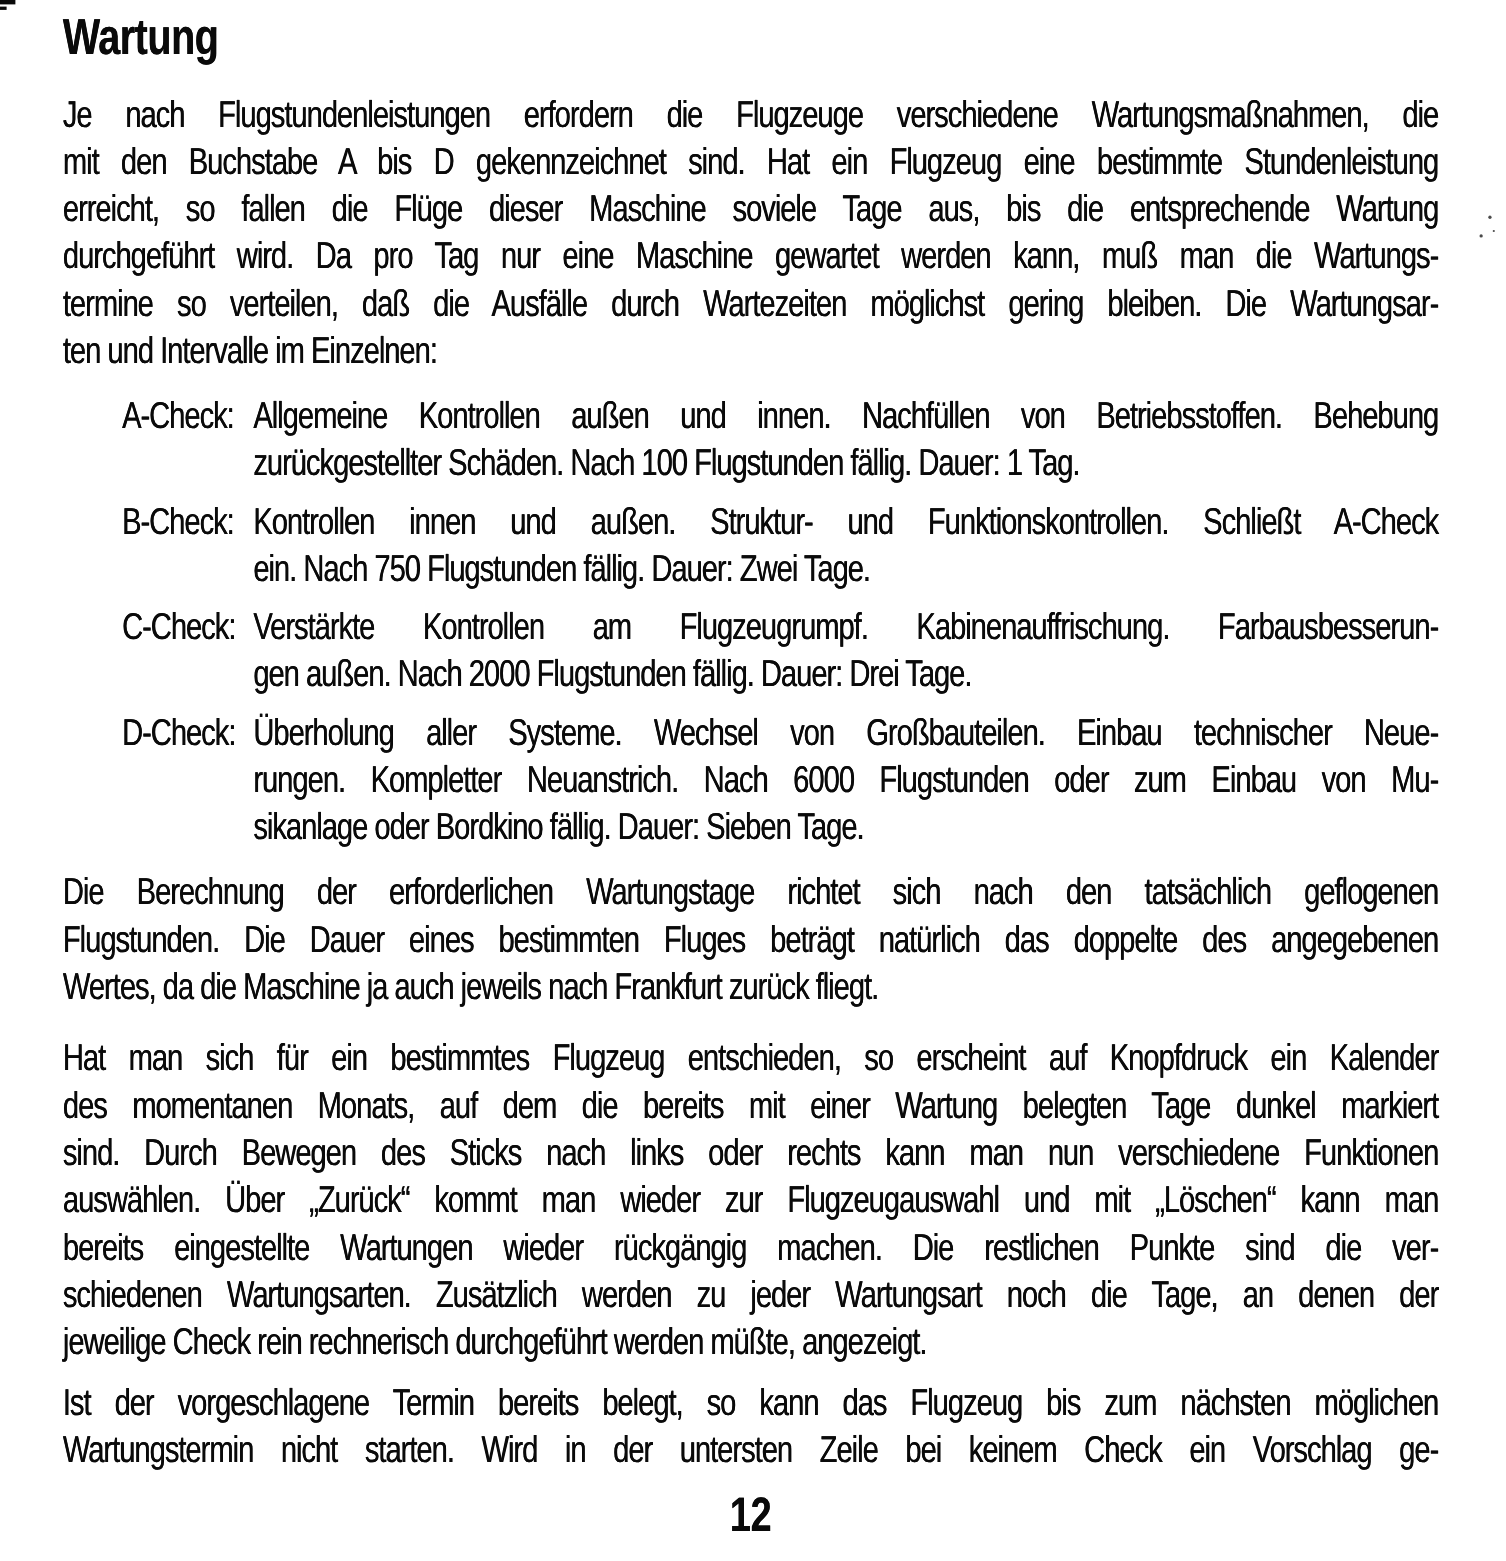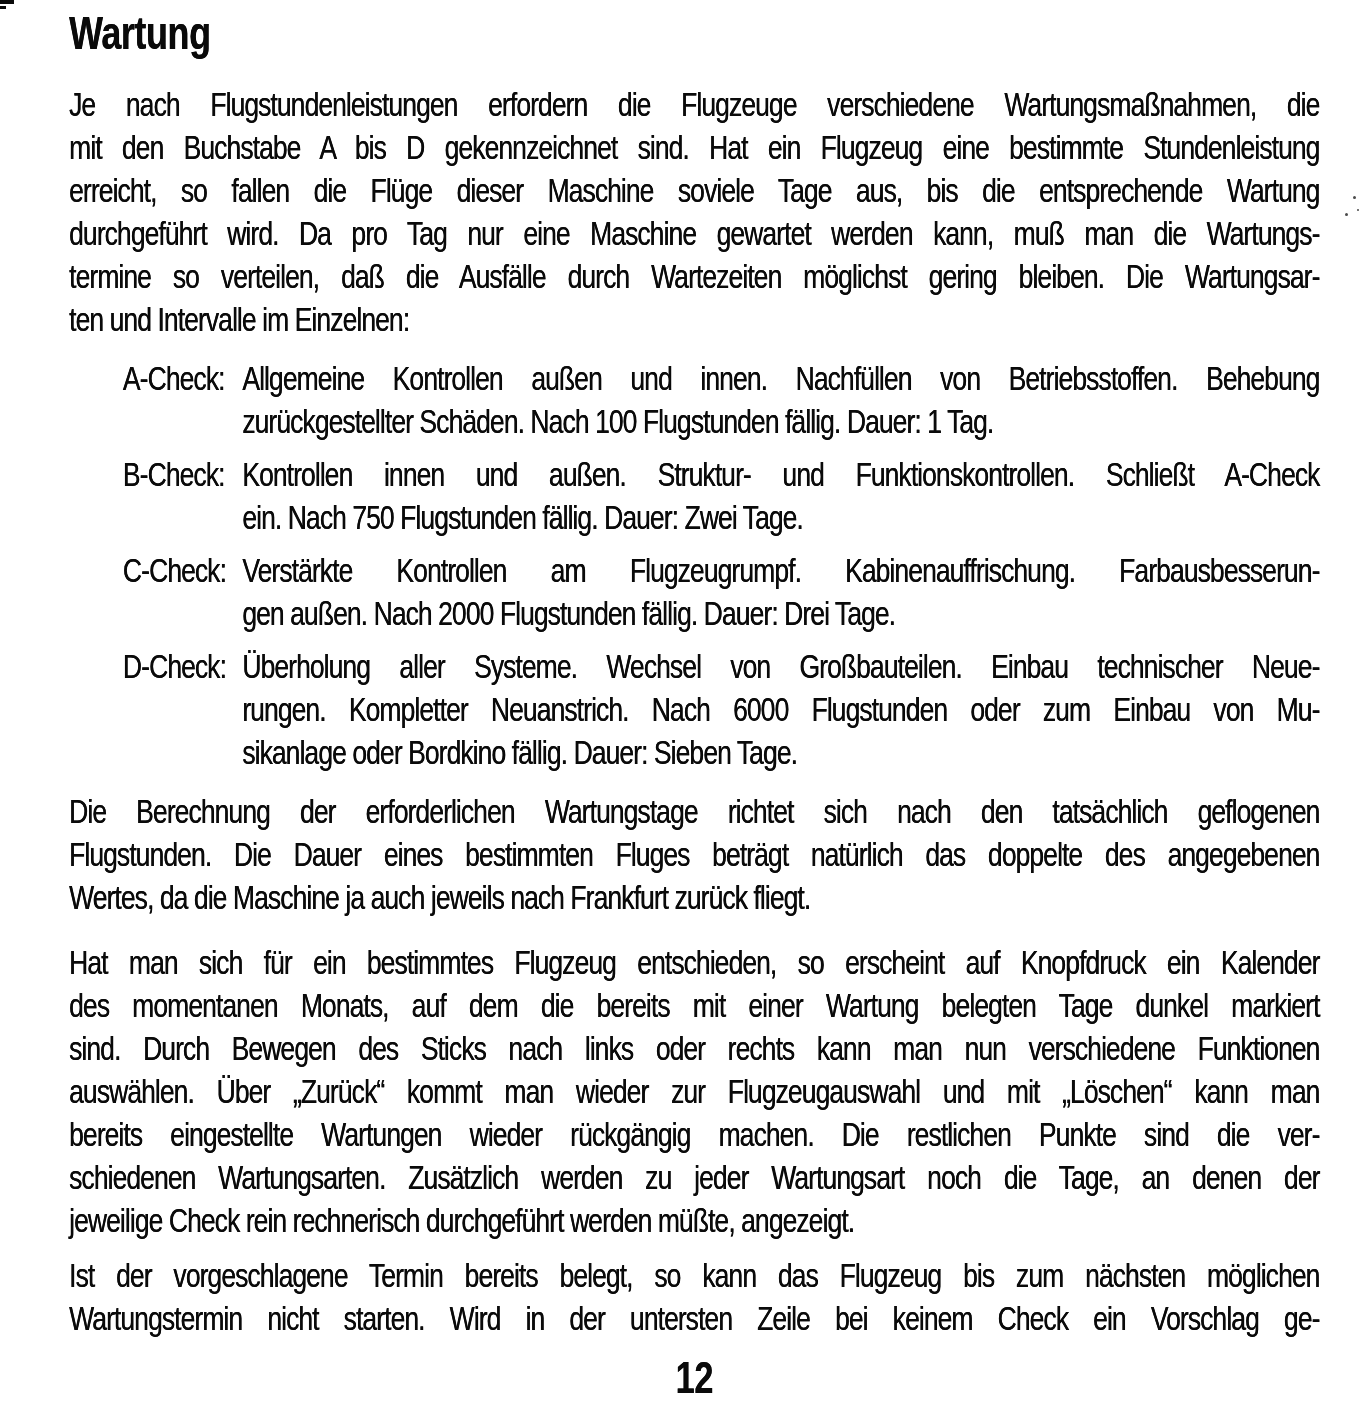--- a/index.html
+++ b/index.html
@@ -6,21 +6,21 @@
   body {
     width: 1369px; height: 1419px;
     background: var(--paper, #ffffff);
     color: var(--ink, #0a0a0a);
     font-family: "Liberation Sans", sans-serif;
     position: relative;
     overflow: hidden;
   }
   .content {
     position: absolute;
-    left: 69px; top: 13px;
+    left: 57px; top: 13px;
     width: 1250px;
   }
   
   .scale-wrap {
     width: 1603px;
     transform: scaleX(0.78);
     transform-origin: 0 0;
   }
   .doc-title {
     font-size: 46px;

